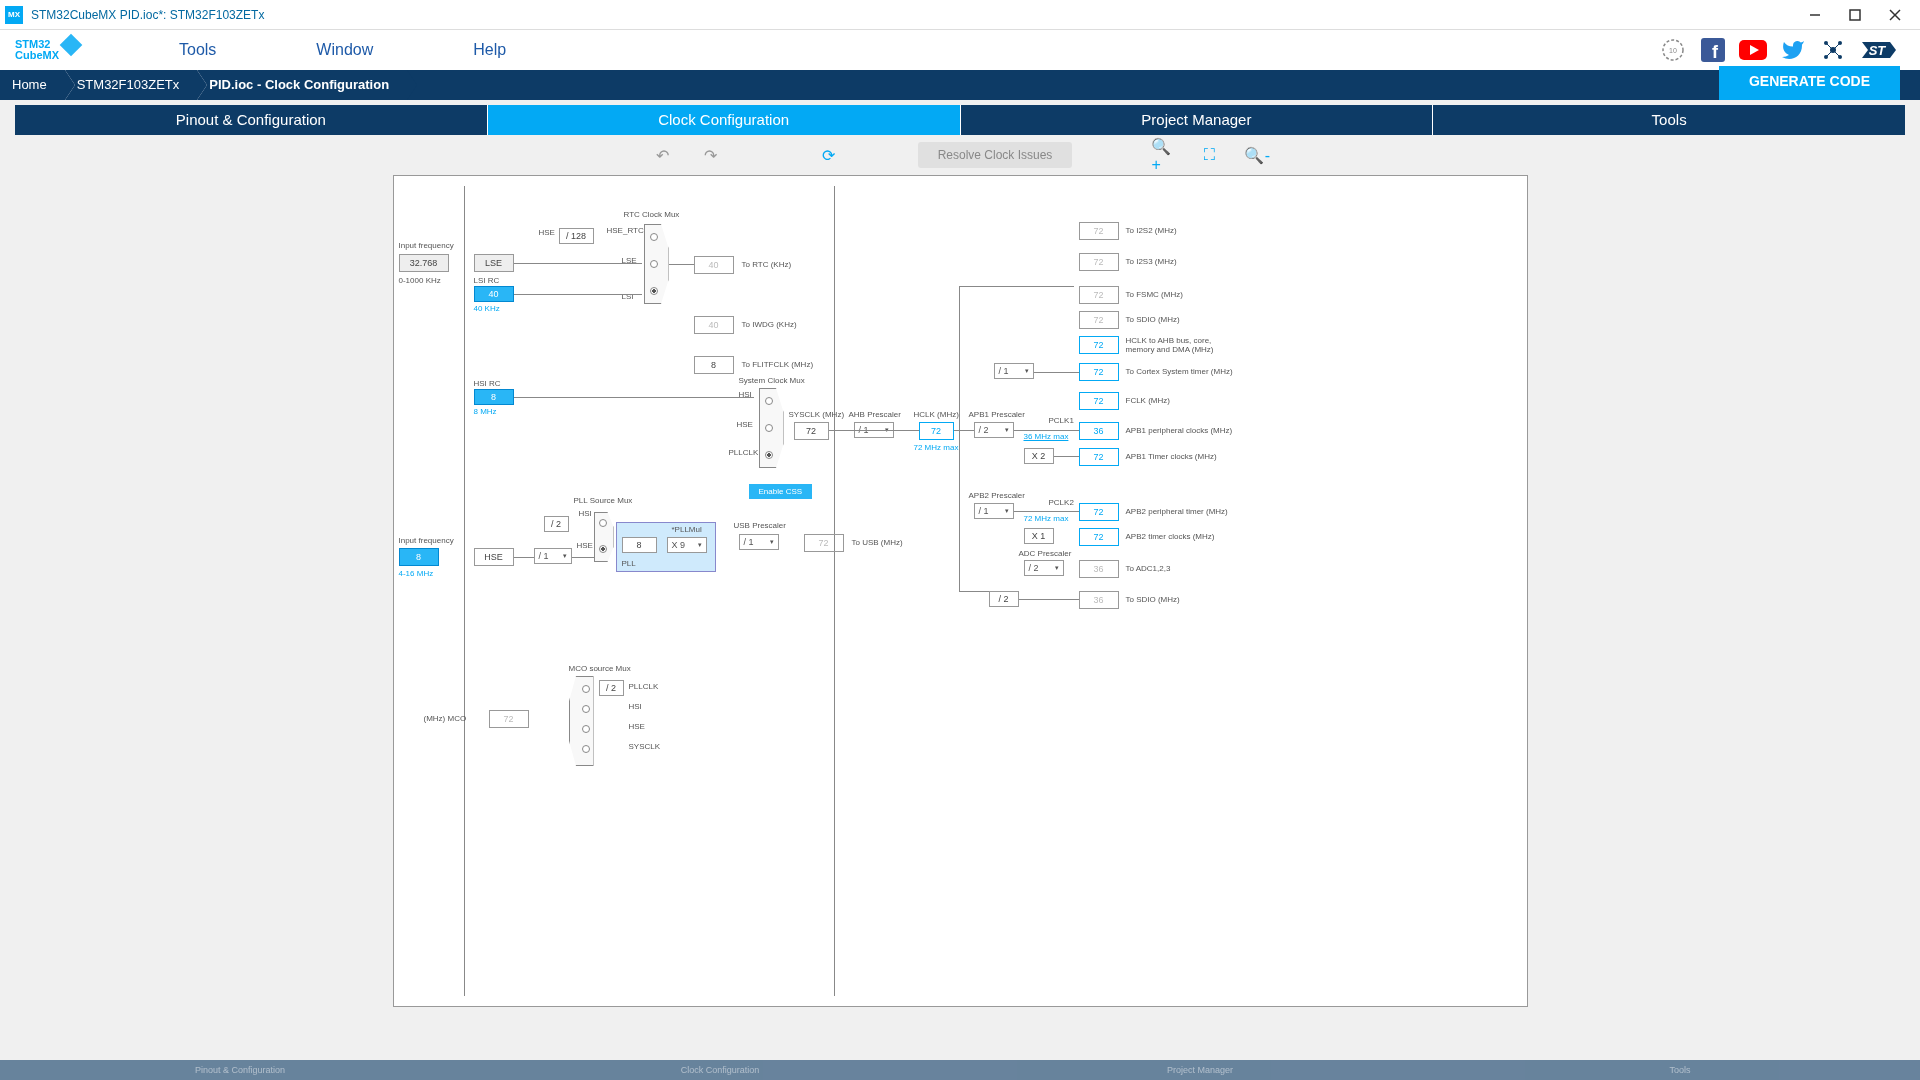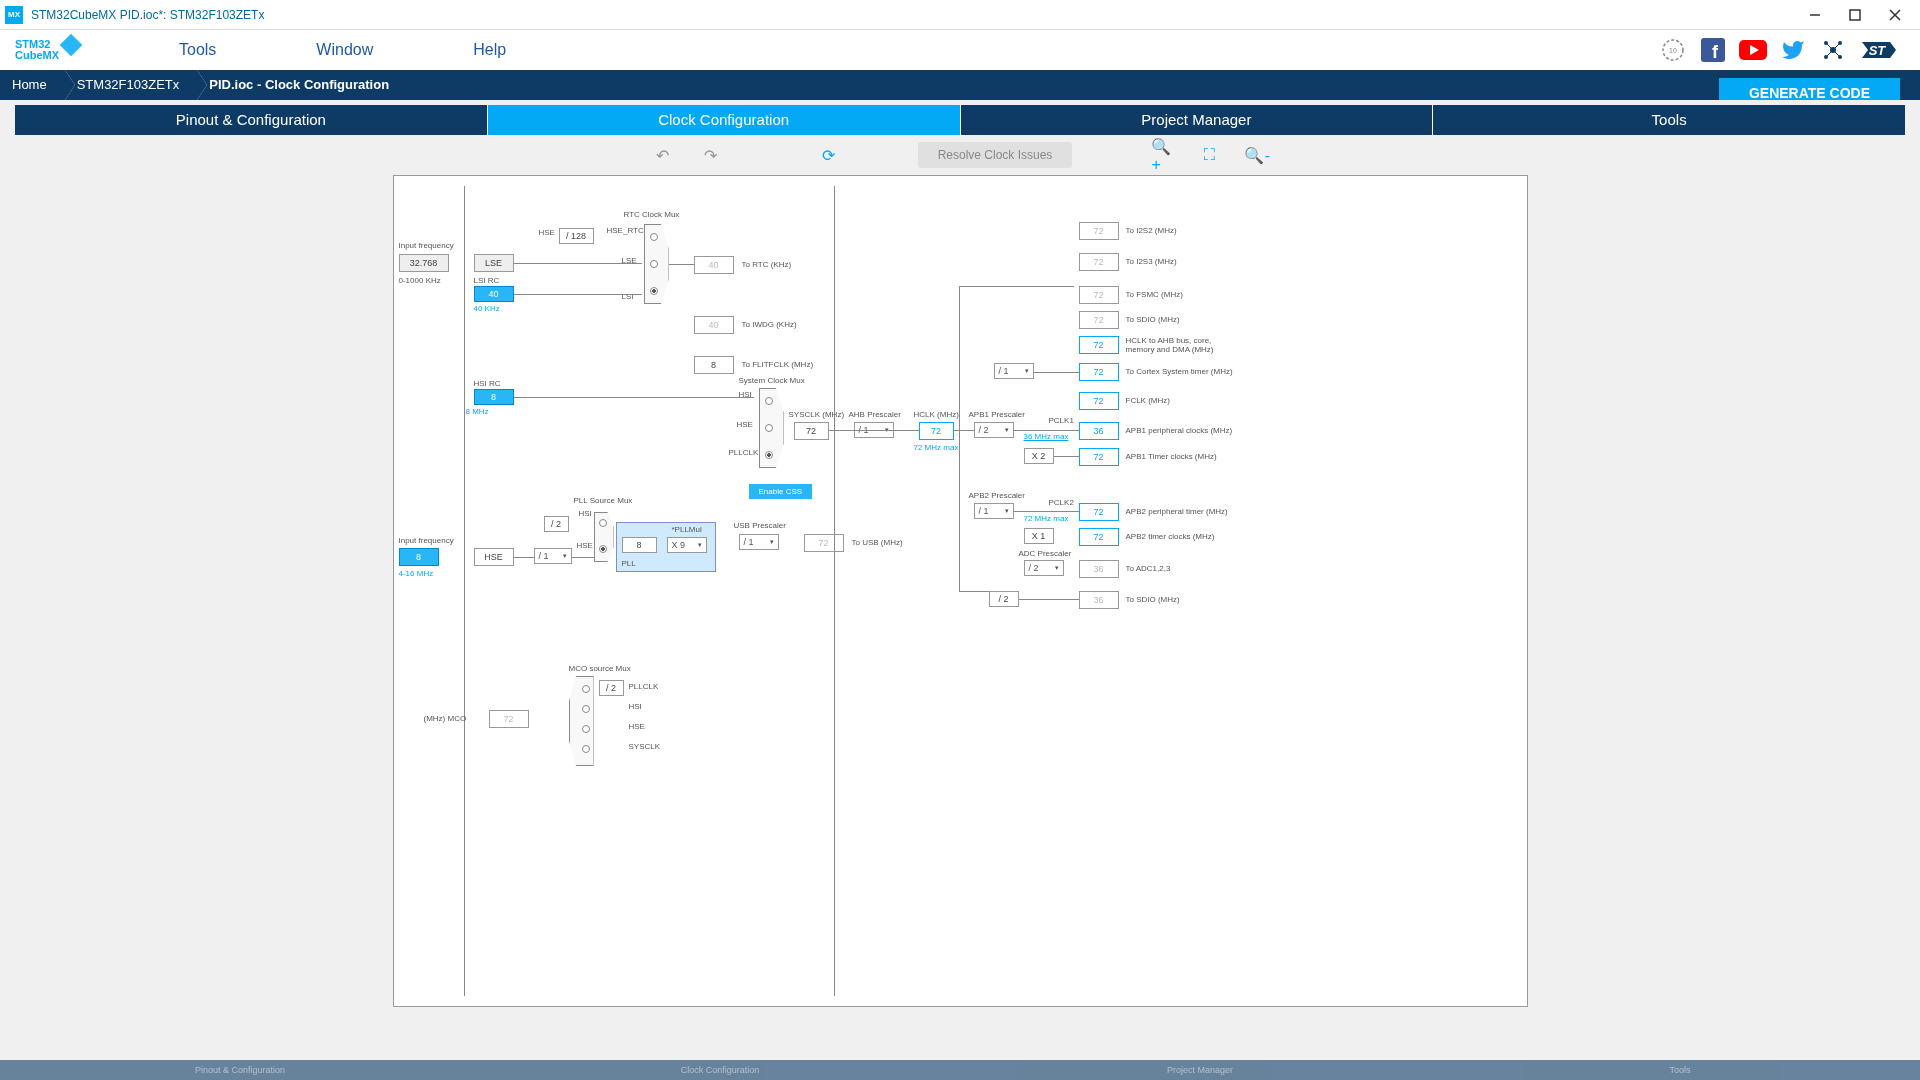--- a/index.html
+++ b/index.html
@@ -14,21 +14,21 @@
 .logo .cube { position: absolute; right: -20px; top: -2px; width: 16px; height: 16px; background: #29b6f6; transform: rotate(45deg); }
 .menubar .menu-item { color: #1e5aa8; font-size: 16px; margin-right: 100px; cursor: pointer; }
 .menubar .spacer { flex: 1; }
 .menubar .social-icon { width: 28px; height: 28px; margin: 0 6px; display: flex; align-items: center; justify-content: center; cursor: pointer; }
 .breadcrumb-bar { height: 30px; background: #0d3b66; display: flex; align-items: flex-end; }
 .bc-item { padding: 0 18px 0 12px; height: 30px; line-height: 30px; color: #fff; font-size: 13px; position: relative; cursor: pointer; }
 .bc-item::after { content: ''; position: absolute; right: -10px; top: 0; width: 0; height: 0; border-top: 15px solid transparent; border-bottom: 15px solid transparent; border-left: 10px solid #0d3b66; z-index: 1; }
 .bc-item:not(:first-child)::before { content: ''; position: absolute; left: 0; top: 0; width: 0; height: 0; border-top: 15px solid transparent; border-bottom: 15px solid transparent; border-left: 10px solid #fff; }
 .bc-item.active { font-weight: bold; }
 .bc-spacer { flex: 1; }
-.generate-btn { background: #03a9f4; color: #fff; padding: 0 30px; height: 22px; line-height: 30px; font-size: 14px; font-weight: bold; cursor: pointer; margin-right: 20px; }
+.generate-btn { background: #03a9f4; color: #fff; padding: 0 30px; height: 34px; line-height: 30px; font-size: 14px; font-weight: bold; cursor: pointer; margin-right: 20px; }
 .tabs { display: flex; height: 30px; margin: 5px 15px 0 15px; }
 .tab { flex: 1; background: #0d3b66; color: #fff; text-align: center; line-height: 30px; font-size: 15px; border-right: 1px solid #fff; cursor: pointer; }
 .tab.active { background: #03a9f4; }
 .tab:last-child { border-right: none; }
 .toolbar { height: 40px; display: flex; align-items: center; justify-content: center; gap: 30px; }
 .toolbar .tb-icon { color: #999; cursor: pointer; width: 18px; height: 18px; display: flex; align-items: center; justify-content: center; }
 .toolbar .tb-btn { background: #e0e0e0; color: #888; padding: 6px 20px; font-size: 12px; border-radius: 3px; cursor: pointer; }
 .diagram-wrap { display: flex; justify-content: center; }
 .diagram { width: 1135px; height: 832px; background: #fff; border: 1px solid #999; position: relative; font-size: 8px; color: #555; }
 .diagram div { position: absolute; }
@@ -165,21 +165,21 @@
   <div class="box gray-fill" style="left:5px; top:78px; width:50px; height:18px;">32.768</div>
   <div class="label" style="left:5px; top:100px;">0-1000 KHz</div>
   <div class="box gray-fill" style="left:80px; top:78px; width:40px; height:18px;">LSE</div>
 
   <div class="label" style="left:80px; top:100px;">LSI RC</div>
   <div class="box blue-fill" style="left:80px; top:110px; width:40px; height:16px;">40</div>
   <div class="label blue" style="left:80px; top:128px;">40 KHz</div>
 
   <div class="label" style="left:80px; top:203px;">HSI RC</div>
   <div class="box blue-fill" style="left:80px; top:213px; width:40px; height:16px;">8</div>
-  <div class="label blue" style="left:72px; top:231px;">8 MHz</div>
+  <div class="label blue" style="left:80px; top:231px;">8 MHz</div>
 
   <div class="label" style="left:5px; top:360px;">Input frequency</div>
   <div class="box blue-fill" style="left:5px; top:372px; width:40px; height:18px;">8</div>
   <div class="label blue" style="left:5px; top:393px;">4-16 MHz</div>
   <div class="box" style="left:80px; top:372px; width:40px; height:18px;">HSE</div>
   <div class="dropdown" style="left:140px; top:372px; width:38px; height:16px;">
         <span>/ 1</span>
         <span class="chev">▾</span>
       </div>
 

